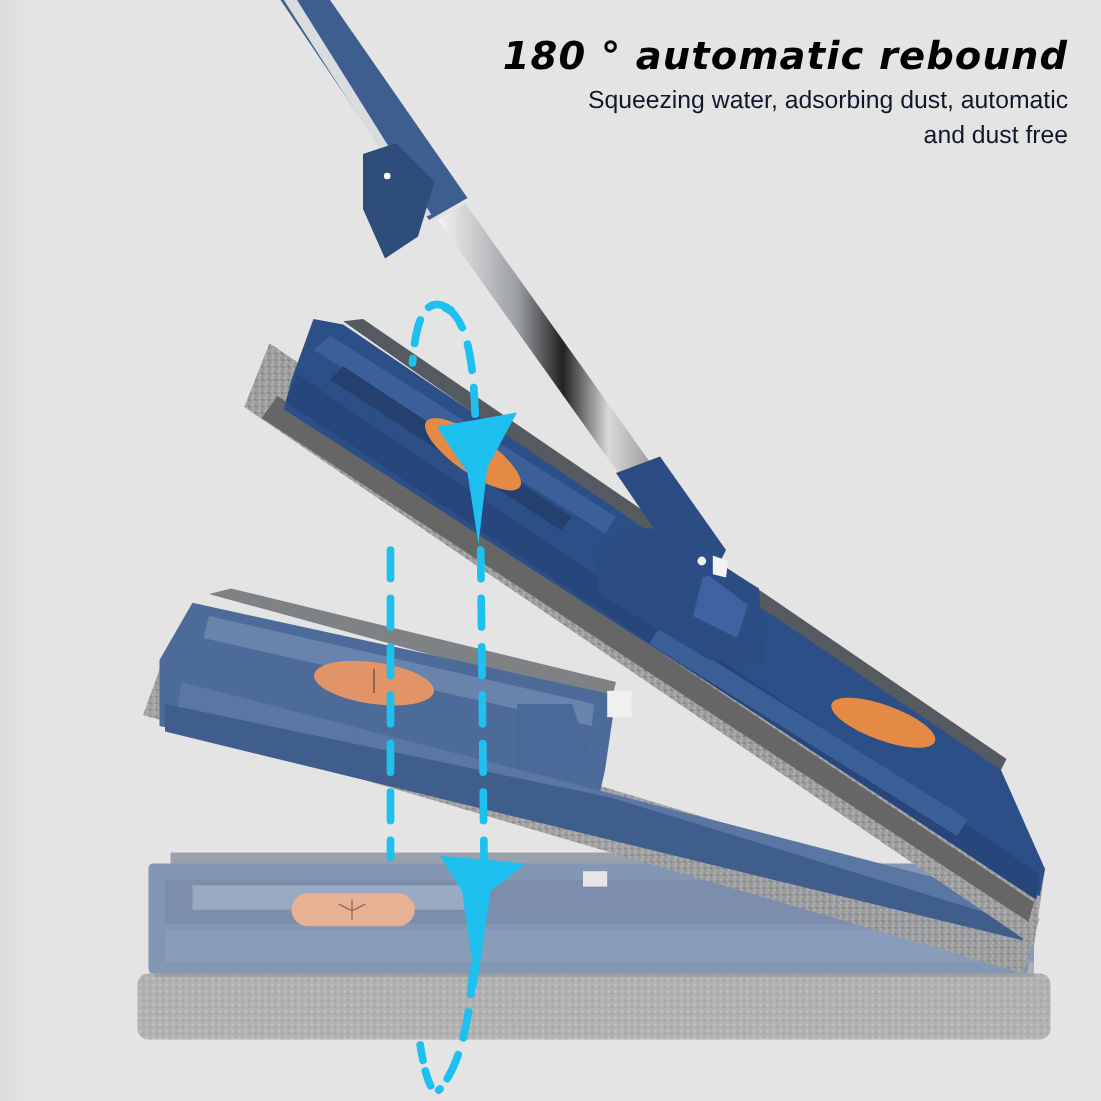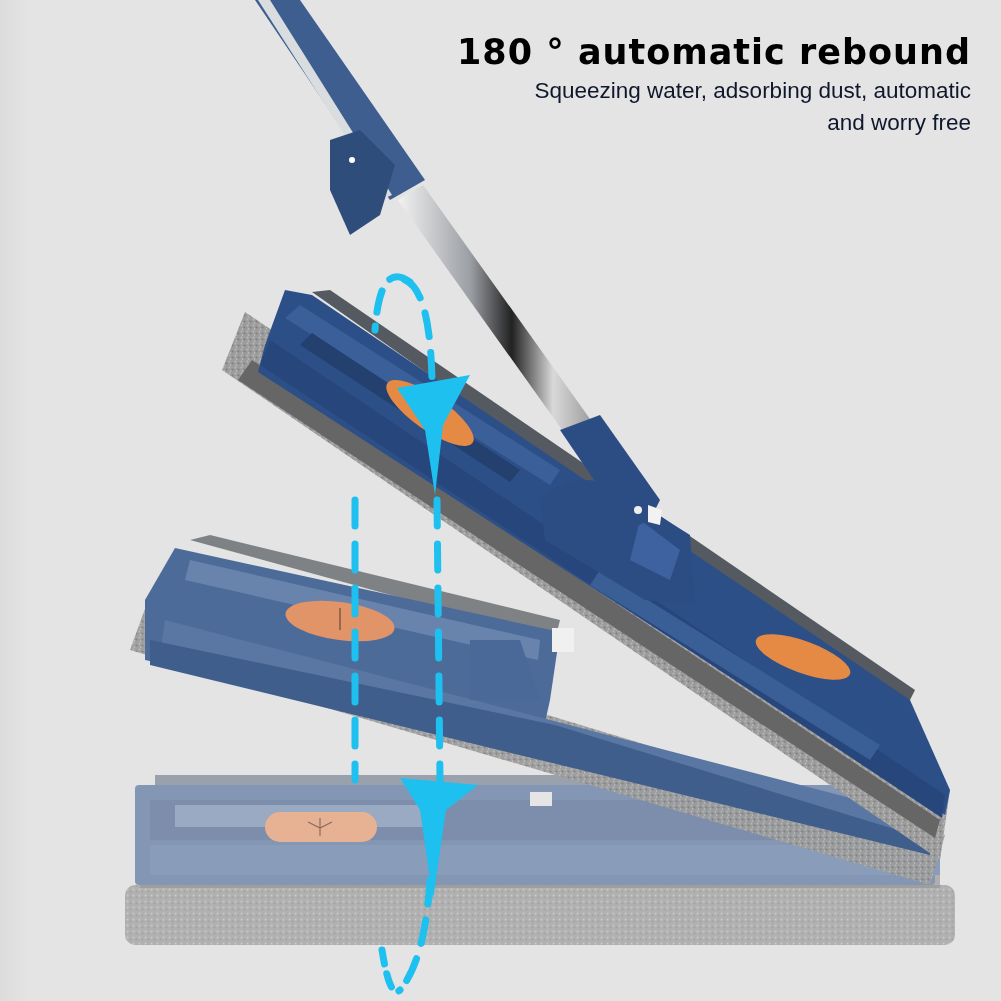--- a/index.html
+++ b/index.html
@@ -14,21 +14,21 @@
       background: linear-gradient(to right, #dcdcdc, #e4e4e4);
     }
     .scene { position: absolute; left: 0; top: 0; width: 1001px; height: 1001px; }
     .headline {
       position: absolute; right: 30px; top: 30px;
       text-align: right; color: #000;
     }
     .headline-title {
       font-family: "DejaVu Sans", sans-serif;
       font-weight: bold; font-size: 35px; letter-spacing: 1px;
-      line-height: 44px; margin: 0; white-space: nowrap;
+      line-height: 44px; margin: 0; white-space: nowrap; font-style: italic;
     }
     .headline-sub {
       font-family: "Liberation Sans", sans-serif;
       font-size: 22.5px; line-height: 30px; margin: 0; margin-top: 2px;
       color: #0f172a; white-space: nowrap;
     }
   </style>
 </head>
 <body>
 
@@ -116,14 +116,14 @@
     <path d="M430 880 Q425 960 400 990" stroke-dasharray="24 16"></path>
     <path d="M382 950 Q390 1000 400 990" stroke-dasharray="14 10"></path>
   </g>
   <polygon points="397,388 470,375 443,425 435,495 425,430" fill="#1ec0ef"></polygon>
   <polygon points="400,778 478,785 446,810 433,900 420,810" fill="#1ec0ef"></polygon>
 </svg>
 
 <div class="headline">
   <p class="headline-title">180 ° automatic rebound</p>
   <p class="headline-sub">Squeezing water, adsorbing dust, automatic</p>
-  <p class="headline-sub">and worry free</p>
+  <p class="headline-sub">and dust free</p>
 </div>
 
 </body></html>

